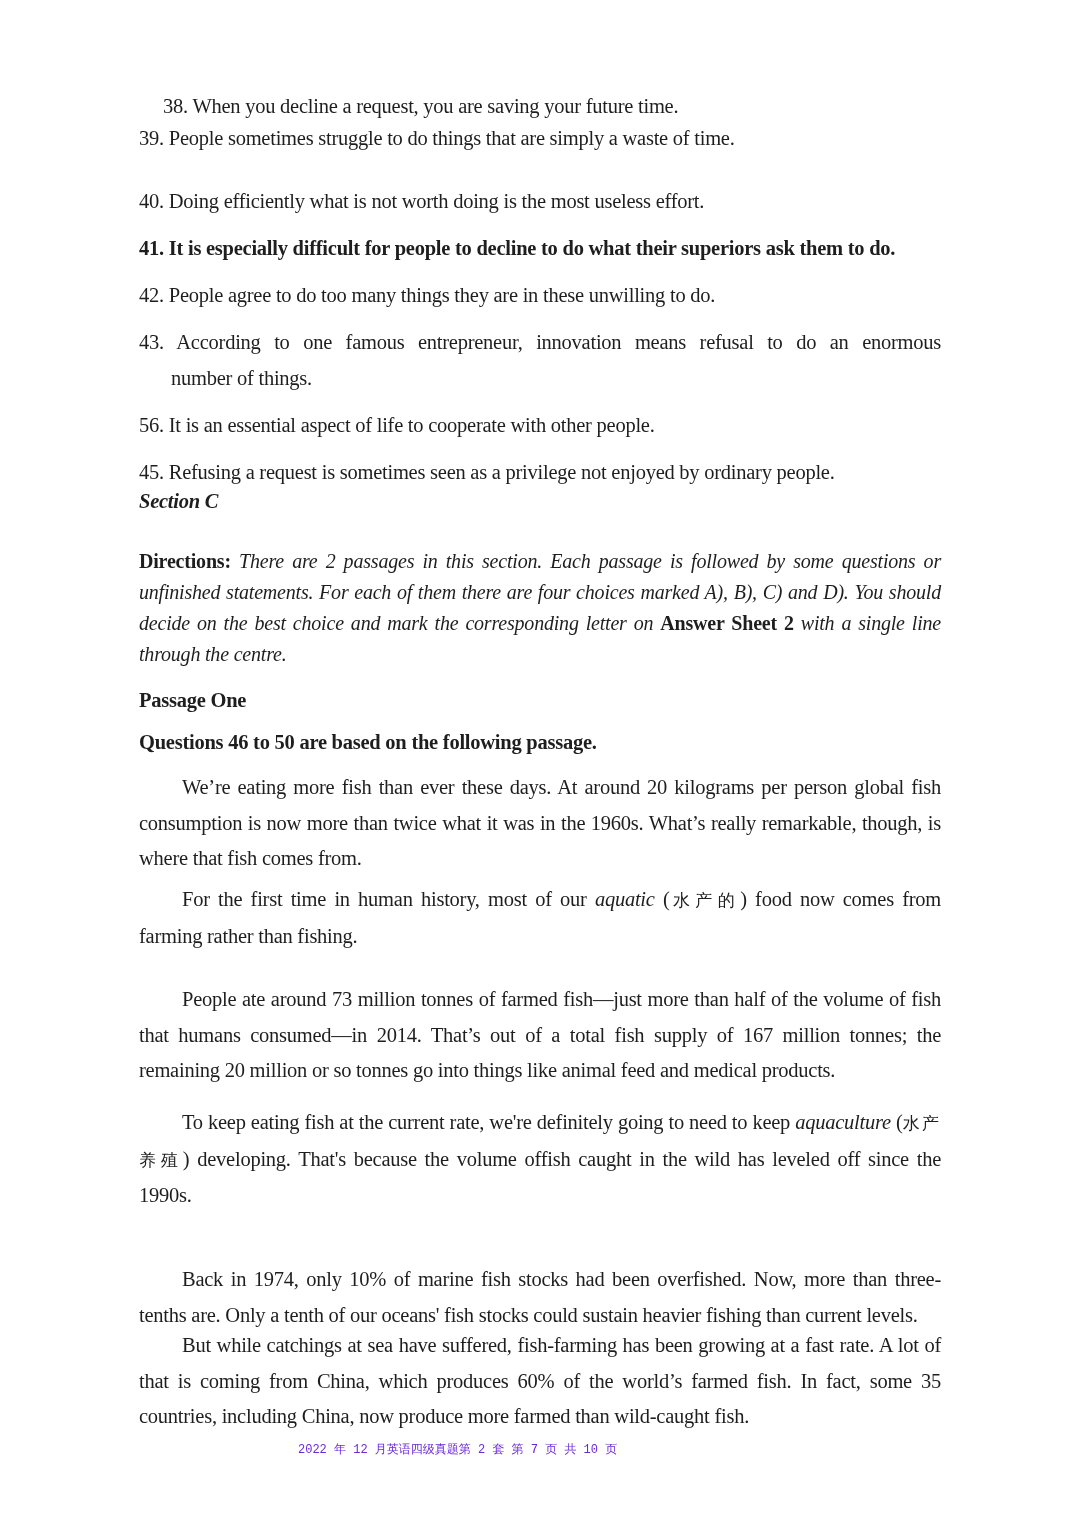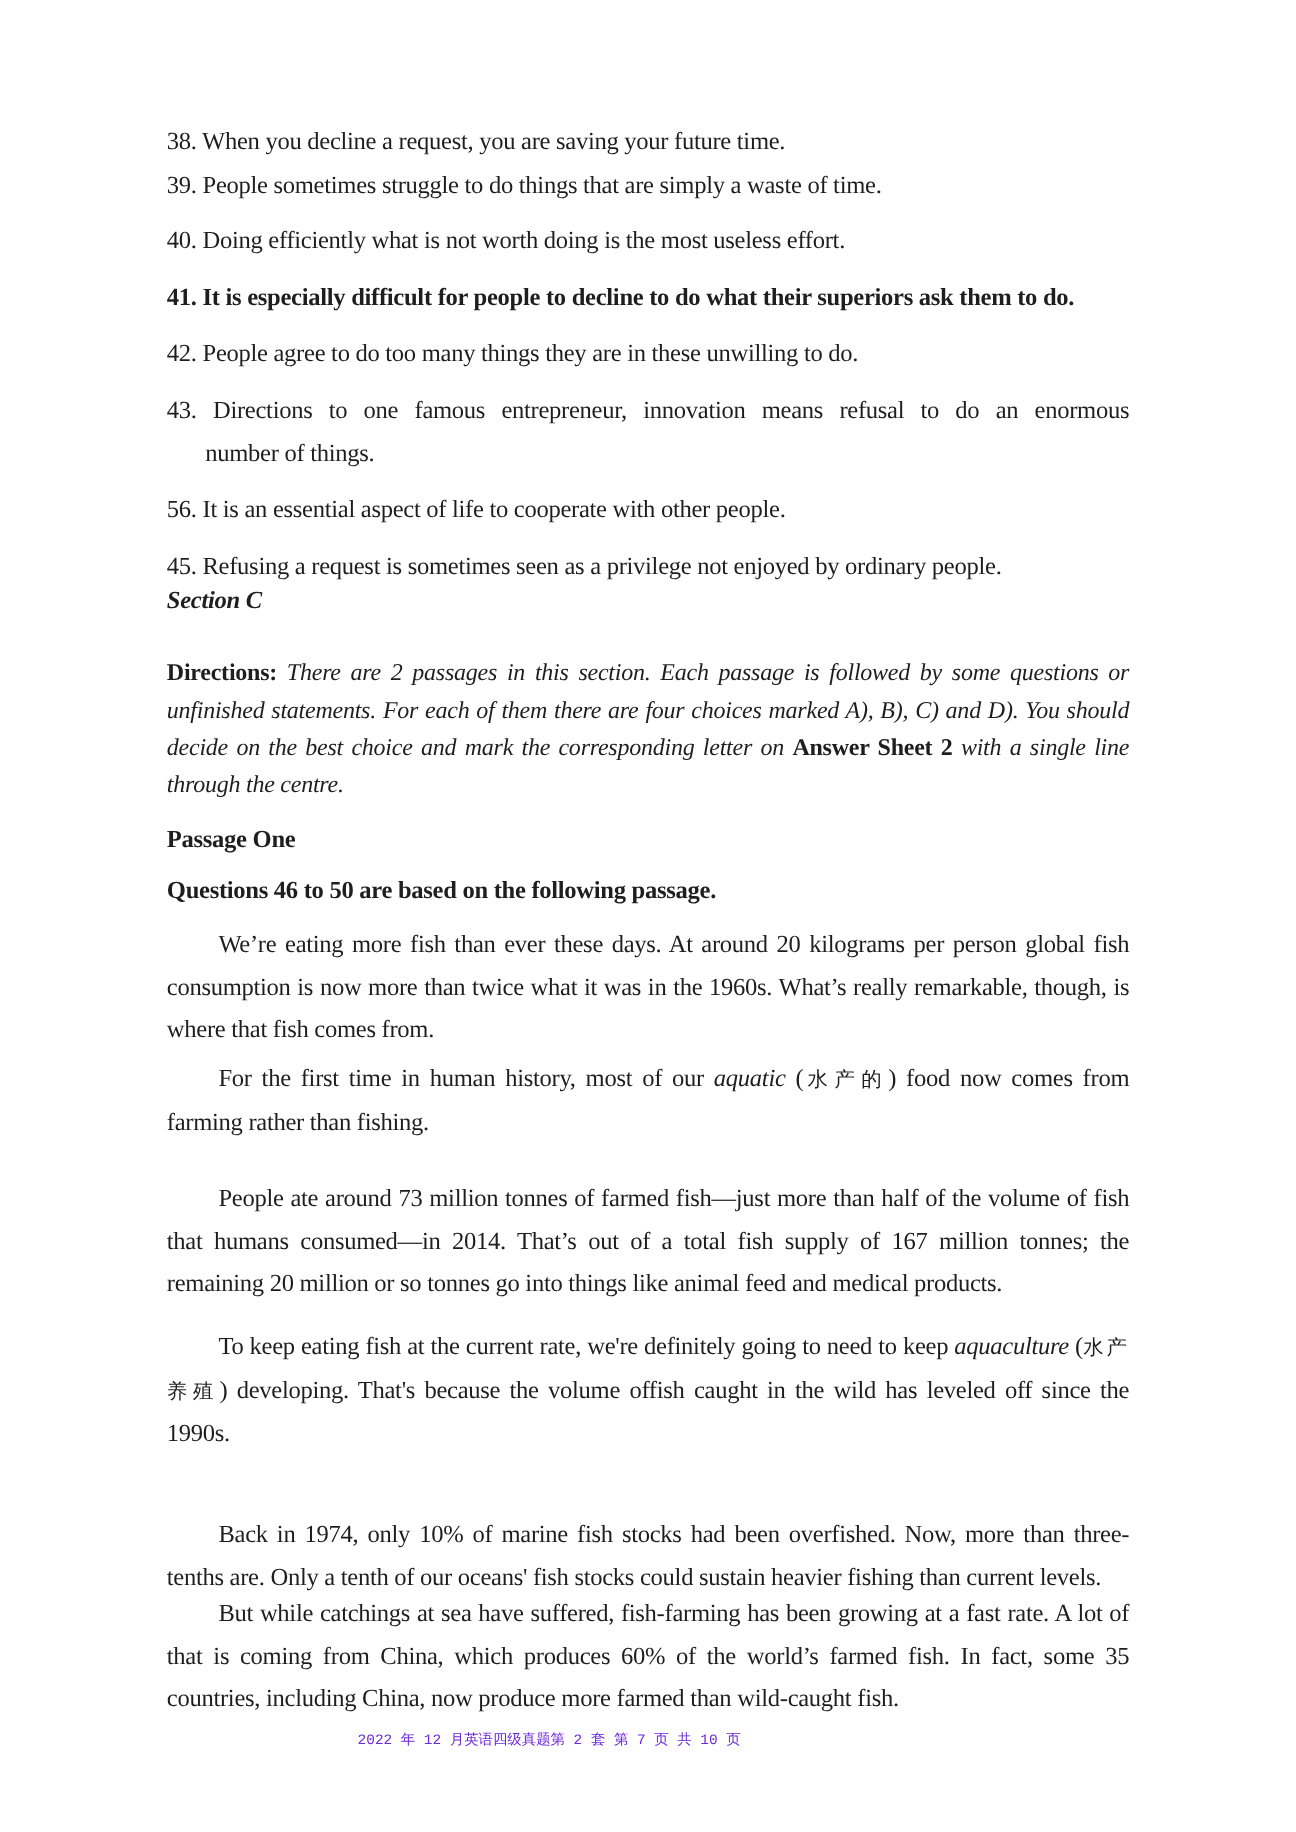--- a/index.html
+++ b/index.html
@@ -17,43 +17,43 @@
     .para .first { padding-left: 43px; }
     .directions { position: absolute; left: 0; width: 802px; font-size: 20px; line-height: 31px; text-align: justify; letter-spacing: -0.2px; }
     .footer { position: absolute; left: 298px; top: 1438px; font-size: 12px; line-height: 24px; color: #6d28d9; white-space: nowrap; font-family: Liberation Mono, monospace; }
     .cjk { font-family: "DejaVu Sans", sans-serif; font-size: 17px; letter-spacing: 2px; }
   </style>
 </head>
 <body>
 
 <div class="page">
 
-  <div class="line" style="top:104px;">
+  <div class="line" style="top:92px;margin-left:24px;">
     <span>38.</span>
     <span>When you decline a request, you are saving your future time.</span>
   </div>
-  <div class="line" style="top:141px;">
+  <div class="line" style="top:124px;">
     <span>39.</span>
     <span>People sometimes struggle to do things that are simply a waste of time.</span>
   </div>
   <div class="line" style="top:187px;">
     <span>40.</span>
     <span>Doing efficiently what is not worth doing is the most useless effort.</span>
   </div>
   <div class="line" style="top:234px;font-weight:bold;">
     <span>41.</span>
     <span>It is especially difficult for people to decline to do what their superiors ask them to do.</span>
   </div>
   <div class="line" style="top:281px;">
     <span>42.</span>
     <span>People agree to do too many things they are in these unwilling to do.</span>
   </div>
   <div class="line justify" style="top:328px;">
     <span>43.</span>
-    <span>Directions to one famous entrepreneur, innovation means refusal to do an enormous</span>
+    <span>According to one famous entrepreneur, innovation means refusal to do an enormous</span>
   </div>
   <div class="line" style="top:364px; left:32px;">
     <span>number of things.</span>
   </div>
   <div class="line" style="top:411px;">
     <span>56.</span>
     <span>It is an essential aspect of life to cooperate with other people.</span>
   </div>
   <div class="line" style="top:458px;">
     <span>45.</span>

